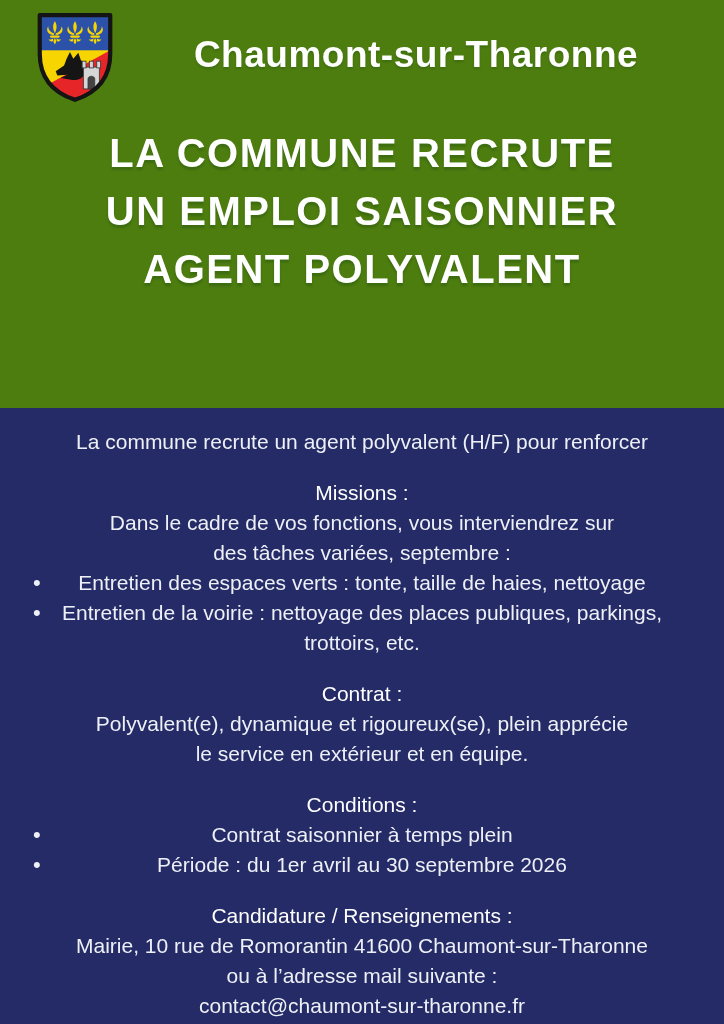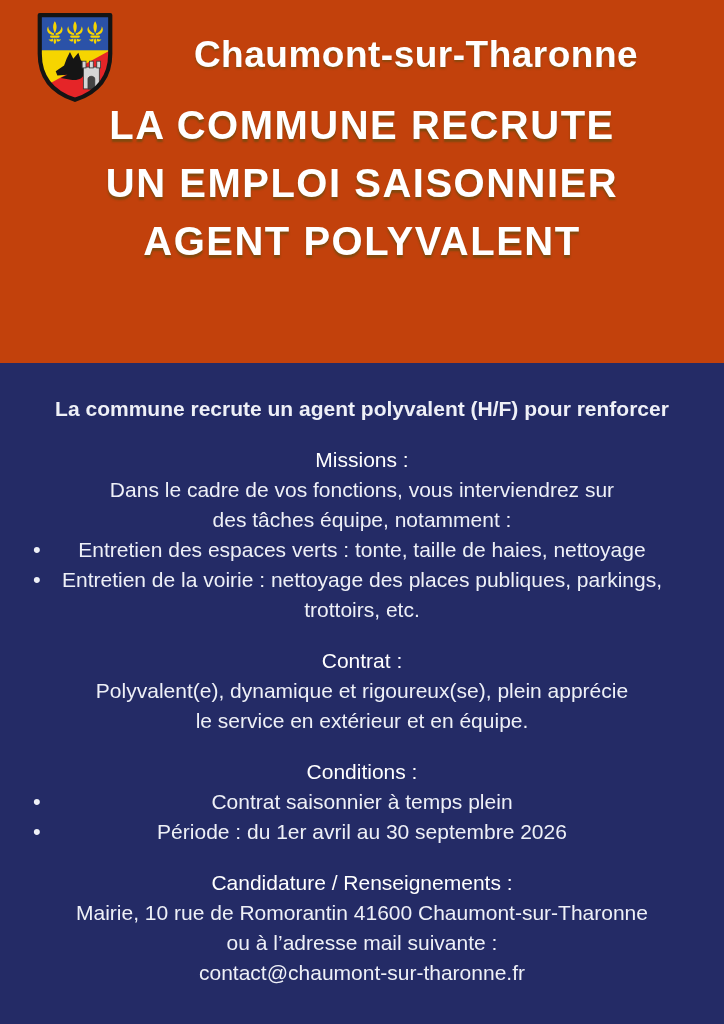--- a/index.html
+++ b/index.html
@@ -6,46 +6,46 @@
   html,body { width:724px; }
   body {
     width:724px; height:1024px; overflow:hidden;
     font-family:"Liberation Sans", sans-serif;
     background:#242b66;
   }
   .poster { width:724px; height:1024px; position:relative; }
 
   
   .green-header {
-    position:relative; width:724px; height:363px;
-    background:#c2410c;
+    position:relative; width:724px; height:408px;
+    background:#4d7c0f;
   }
   .crest { position:absolute; left:32px; top:10px; width:86px; height:94px; }
   .commune-title {
     position:absolute; left:112px; right:4px; top:34px;
     text-align:center; color:#ffffff;
     font-size:37px; font-weight:700; letter-spacing:0.5px;
     text-shadow:0 2px 2px rgba(35,85,18,.35);
   }
-  .headline { position:absolute; top:96px; left:0; right:0; text-align:center; }
+  .headline { position:absolute; top:124px; left:0; right:0; text-align:center; }
   .headline .hl-line {
     color:#ffffff; font-weight:700; font-size:40px; line-height:58px;
     letter-spacing:1.5px;
     text-shadow:0 3px 2px rgba(35,85,18,.4);
   }
 
   
   .navy-body {
     position:relative; width:724px; height:661px;
     background:#242b66; color:#eef0f7;
     padding-top:19px; text-align:center;
     font-size:21px; line-height:30px;
   }
   .line { white-space:nowrap; }
-  .intro { font-weight:700; font-size:21px;margin-top:12px; }
+  .intro { font-weight:400; font-size:21px; }
   .section { margin-top:21px; }
   .section-title { font-weight:400; color:#ffffff; }
   .bullet-row { position:relative; }
   .bullet-dot {
     position:absolute; left:33px; top:0;
     font-size:22px; line-height:30px; color:#eef0f7;
   }
 </style>
 </head>
 <body>
@@ -111,21 +111,21 @@
 
   <div class="navy-body">
 
     <div class="intro">
       <div class="line">La commune recrute un agent polyvalent (H/F) pour renforcer</div>
     </div>
 
     <div class="section">
       <div class="section-title line">Missions :</div>
       <div class="line">Dans le cadre de vos fonctions, vous interviendrez sur</div>
-      <div class="line">des tâches équipe, notamment :</div>
+      <div class="line">des tâches variées, septembre :</div>
 
       <div class="bullet-row">
         <span class="bullet-dot">•</span>
         <div class="line">Entretien des espaces verts : tonte, taille de haies, nettoyage</div>
       </div>
       <div class="bullet-row">
         <span class="bullet-dot">•</span>
         <div class="line">Entretien de la voirie : nettoyage des places publiques, parkings,</div>
         <div class="line">trottoirs, etc.</div>
       </div>

